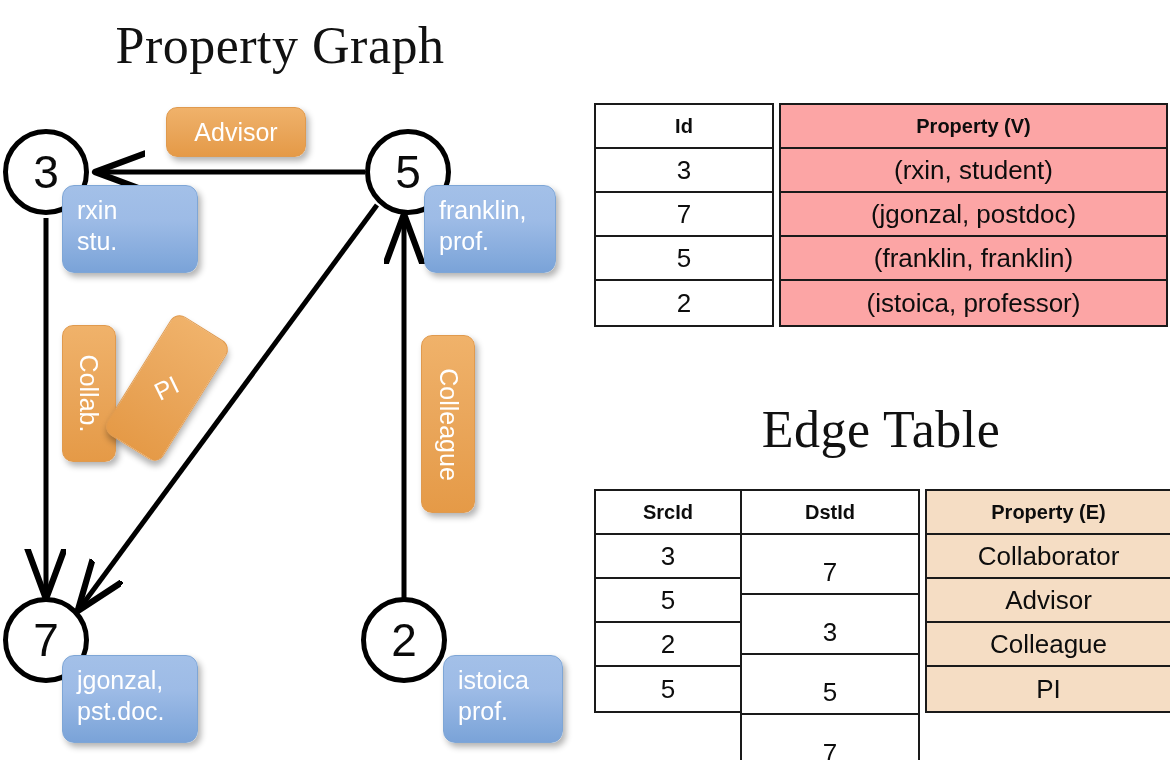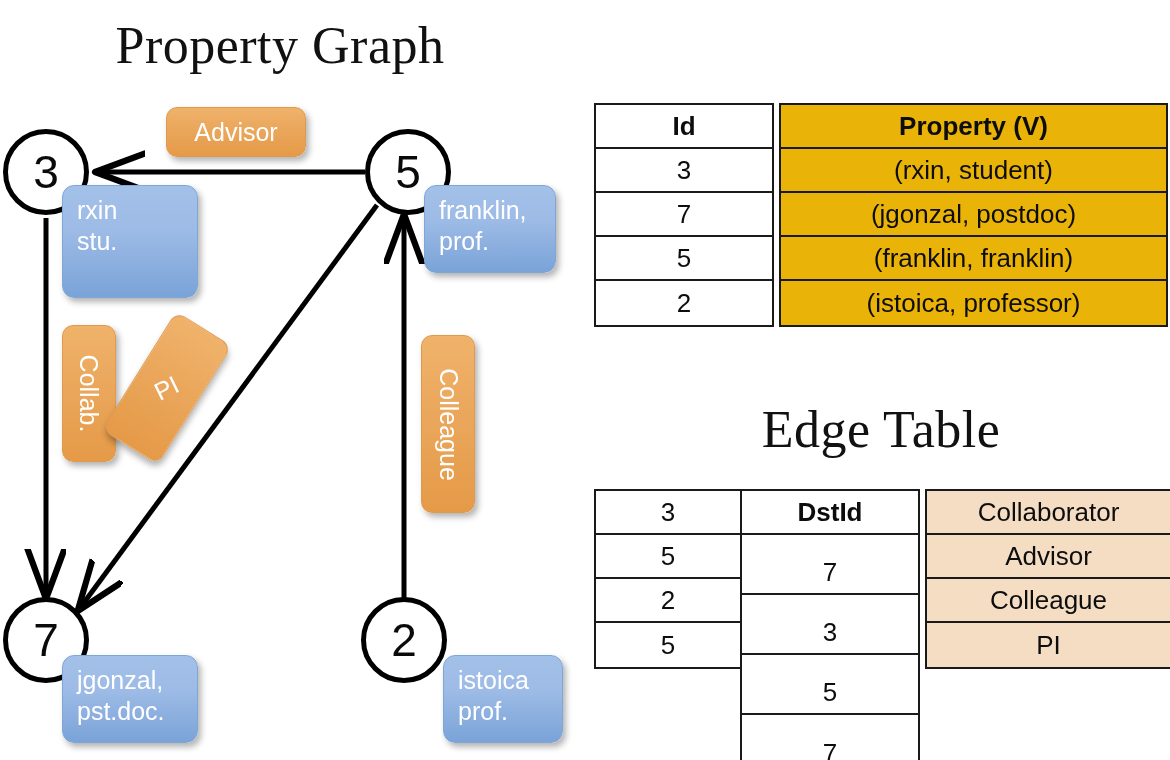--- a/index.html
+++ b/index.html
@@ -132,22 +132,22 @@
     border-bottom: 2px solid #1a1a1a;
     box-sizing: border-box;
     font-family: "Liberation Sans", sans-serif;
     font-weight: 300;
     font-size: 26px;
     color: #0d0d0d;
     white-space: nowrap;
     background: #ffffff;
   }
   .cell:last-child { border-bottom: none; }
-  .cell.head { font-weight: 700; font-size: 26px; }
-  .cell.blue { background: #eab308; text-align: right; }
+  .cell.head { font-weight: 700; font-size: 20px; }
+  .cell.blue { background: #fca5a5; text-align: right; }
   .cell.peach { background: #f5ddc4; }
 
   
   #vertex-table { left: 594px; top: 103px; }
   #vertex-table .col-id   { width: 180px; }
   #vertex-table .col-prop { width: 389px; }
 
   
   #edge-table { left: 594px; top: 489px; }
   #edge-table .col-src  { width: 148px; }
@@ -191,21 +191,21 @@
     </div>
 
     <div class="vertex-circle" style="left:3px; top:507px;">
       <span class="vnum">7</span>
     </div>
 
     <div class="vertex-circle" style="left:361px; top:507px;">
       <span class="vnum">2</span>
     </div>
 
-    <div class="prop-box" style="left:62px; top:95px; width:136px; height:113px;">rxin
+    <div class="prop-box" style="left:62px; top:95px; width:136px; height:88px;">rxin
 stu.</div>
 
     <div class="prop-box" style="left:424px; top:95px; width:132px; height:88px;">franklin,
 prof.</div>
 
     <div class="prop-box" style="left:62px; top:565px; width:136px; height:88px;">jgonzal,
 pst.doc.</div>
 
     <div class="prop-box" style="left:443px; top:565px; width:120px; height:88px;">istoica
 prof.</div>
@@ -245,35 +245,37 @@
       <div class="cell blue">(jgonzal, postdoc)</div>
       <div class="cell blue">(franklin, franklin)</div>
       <div class="cell blue">(istoica, professor)</div>
     </div>
 
   </div>
 
   <div class="tbl" id="edge-table">
 
     <div class="tcol col-src">
+      <div class="cell head">SrcId</div>
       <div class="cell">3</div>
       <div class="cell">5</div>
       <div class="cell">2</div>
       <div class="cell">5</div>
     </div>
 
     <div class="tcol col-dst nogap">
       <div class="cell head">DstId</div>
       <div class="cell">7</div>
       <div class="cell">3</div>
       <div class="cell">5</div>
       <div class="cell">7</div>
     </div>
 
     <div class="tcol col-prop gap">
+      <div class="cell head peach">Property (E)</div>
       <div class="cell peach">Collaborator</div>
       <div class="cell peach">Advisor</div>
       <div class="cell peach">Colleague</div>
       <div class="cell peach">PI</div>
     </div>
 
   </div>
 
 </div>
 

